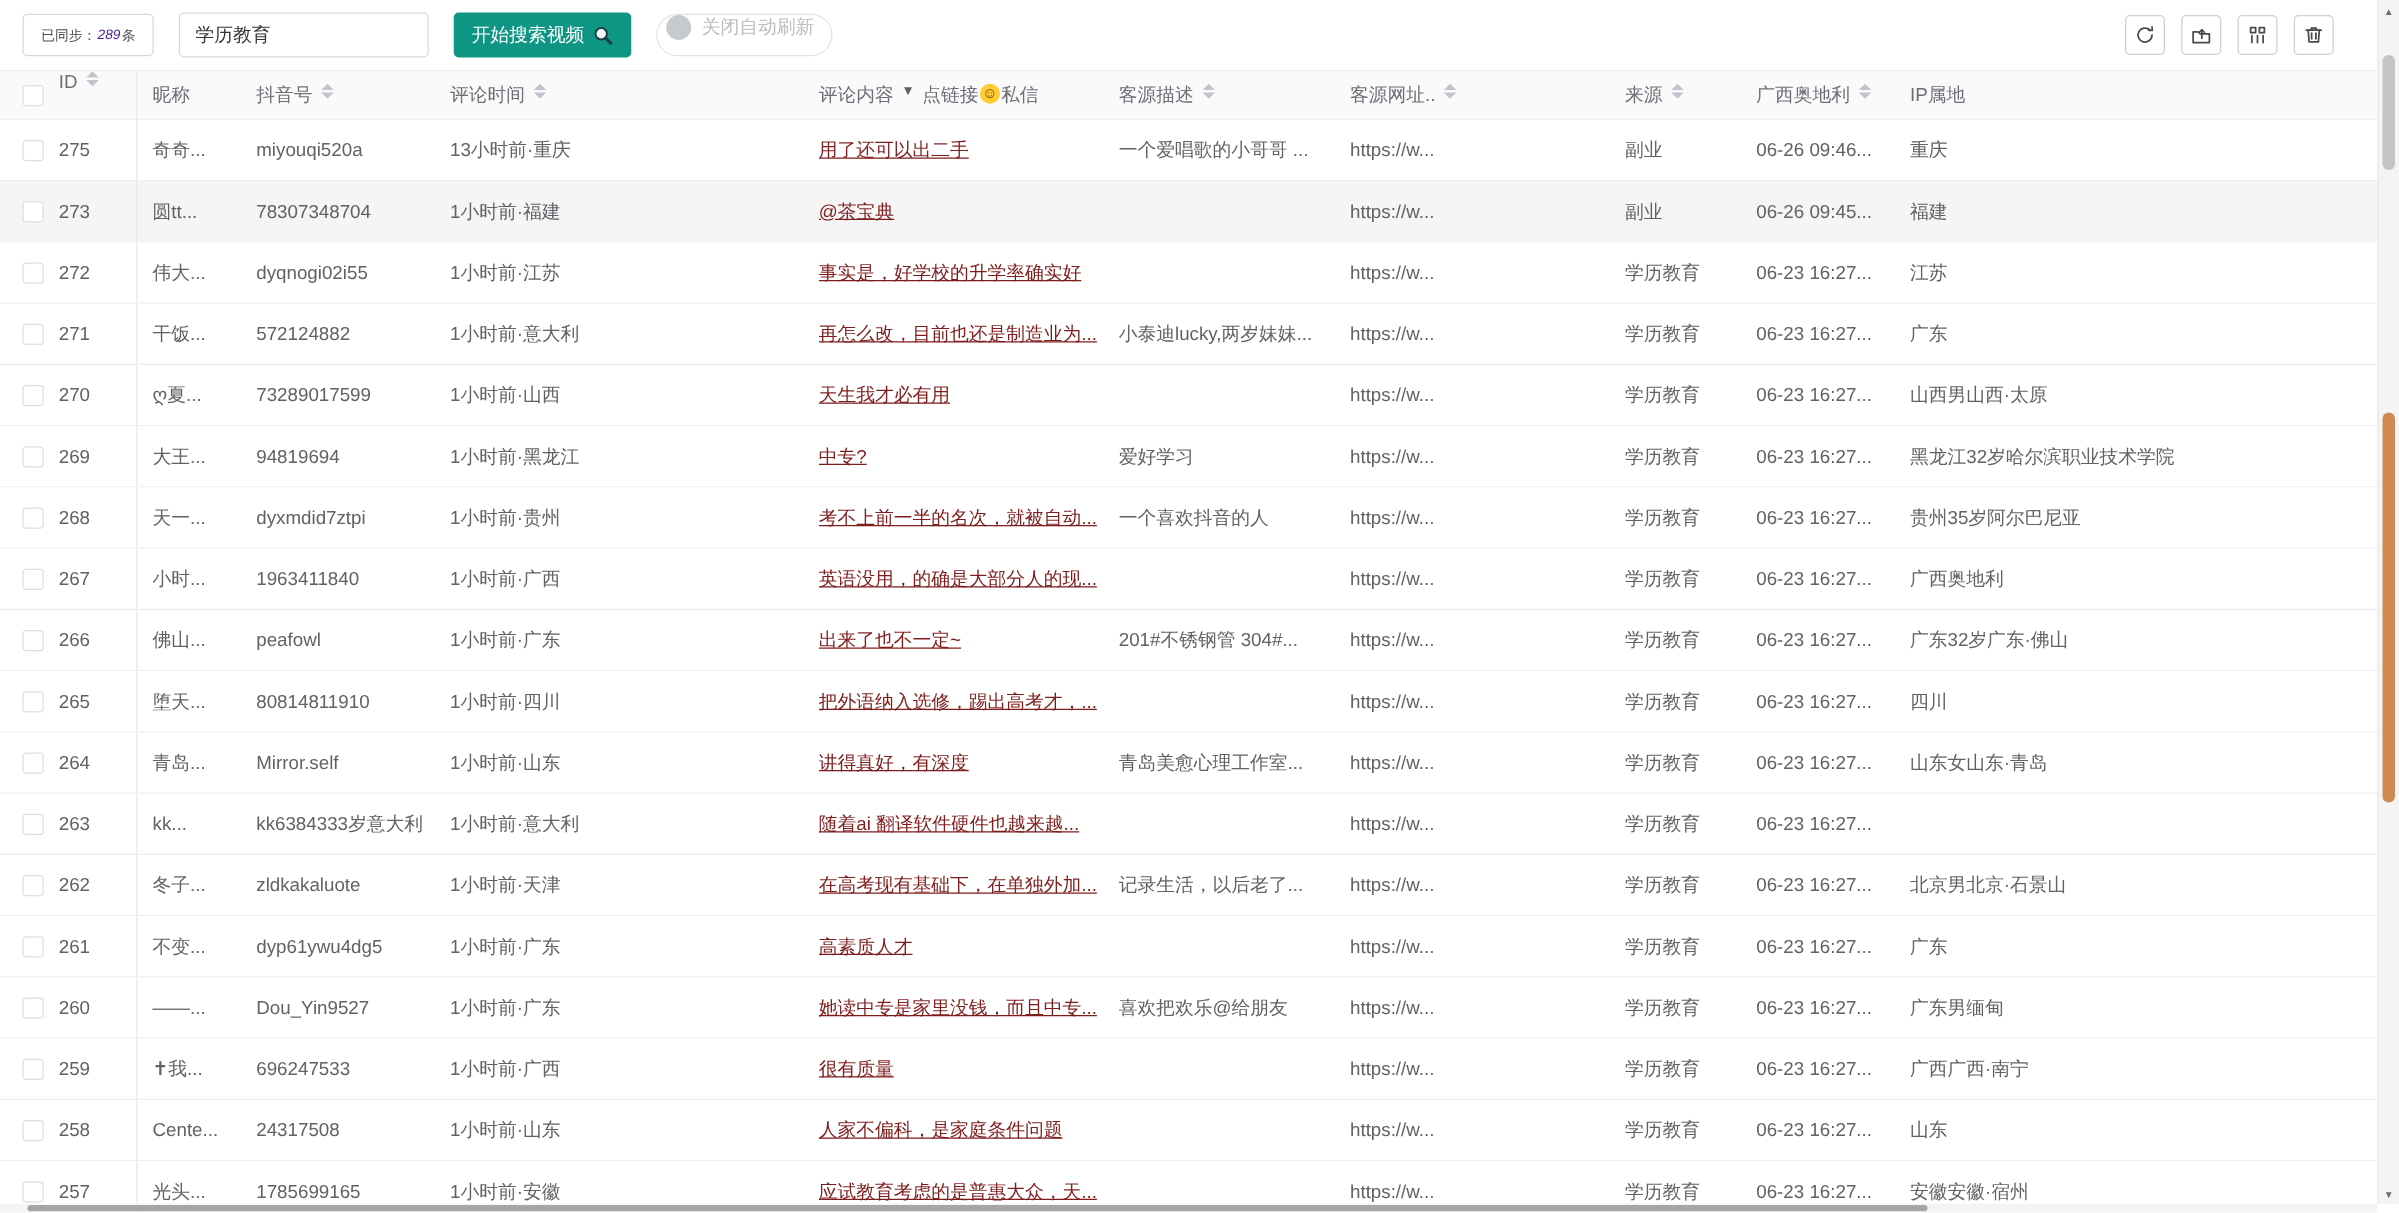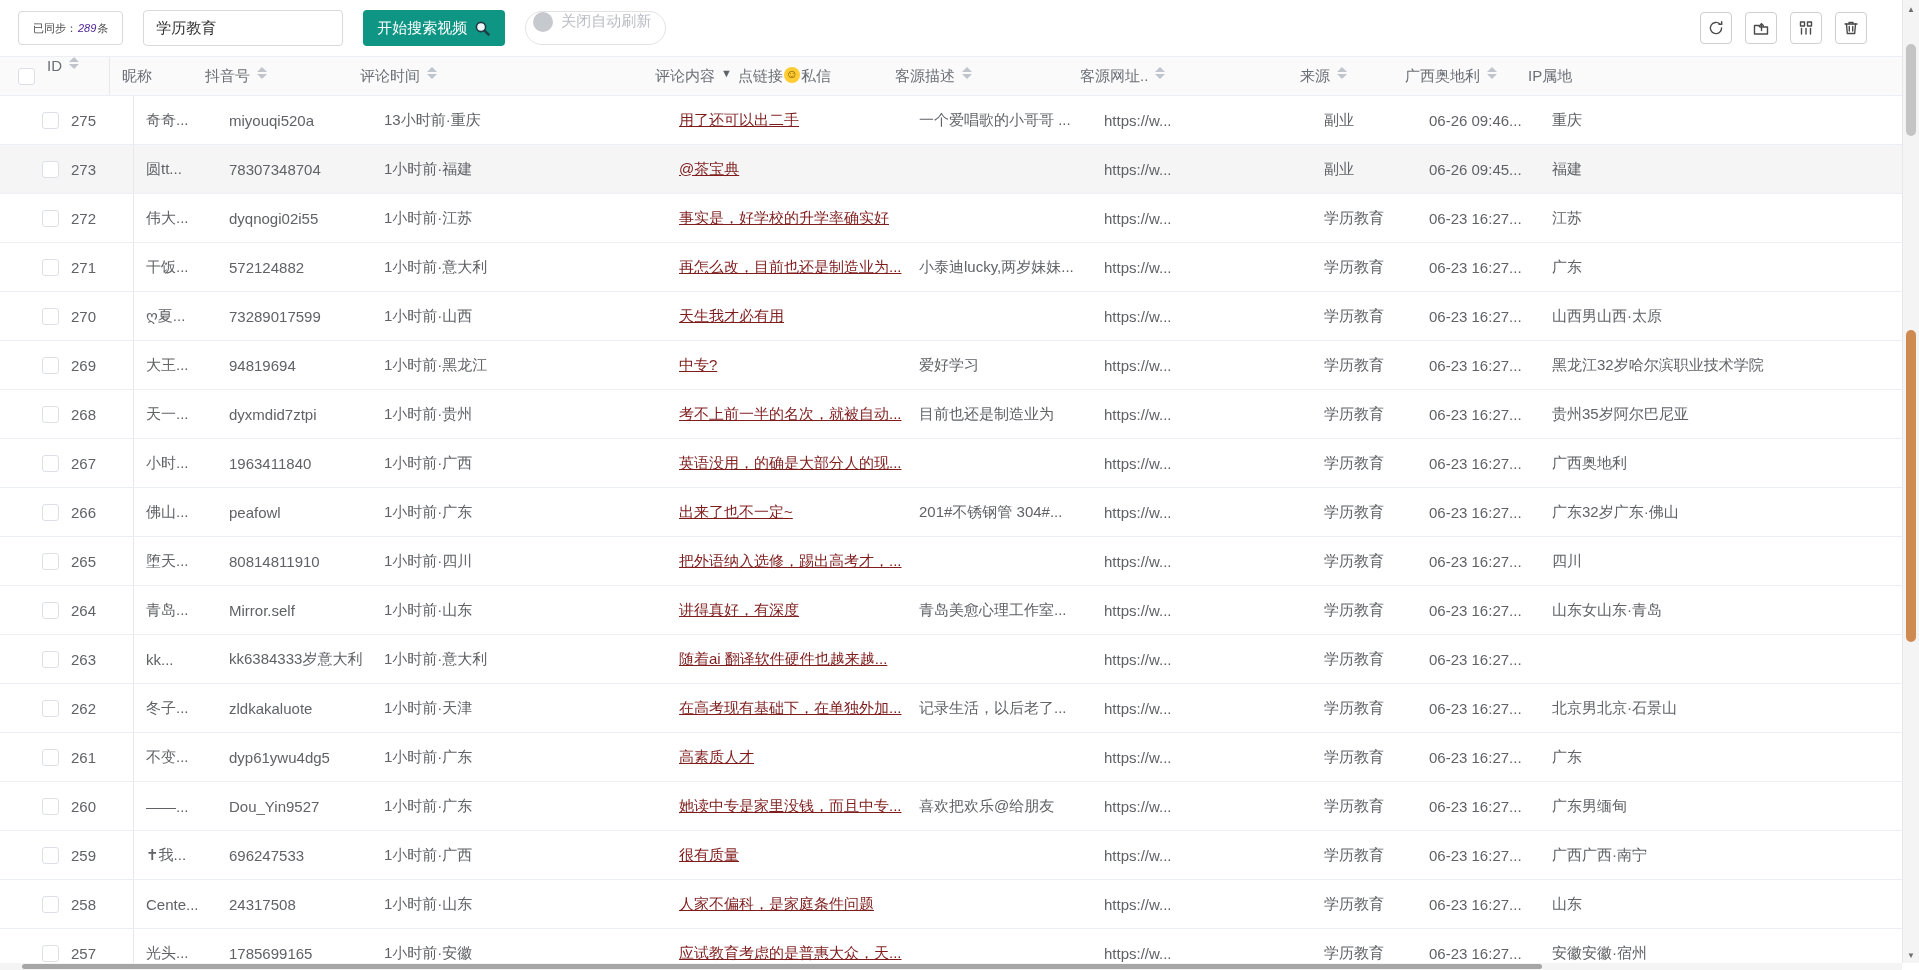--- a/index.html
+++ b/index.html
@@ -22,21 +22,21 @@
   .icon-group { margin-left:auto; margin-right:34px; display:flex; gap:13px; }
   .icon-btn { width:32px; height:32px; border:1px solid #cfcfcf; border-radius:4px; background:#fff;
     display:flex; align-items:center; justify-content:center; cursor:pointer; }
   .icon-btn svg { stroke:#4a4a4a; fill:none; stroke-width:1.4; stroke-linecap:round; stroke-linejoin:round; }
 
   
   .thead { display:flex; align-items:center; height:40px; background:#fafafa;
     border-top:1px solid #ebeef5; border-bottom:1px solid #ebeef5;
     font-size:15px; color:#6b6f76; font-weight:500; }
   .row { display:flex; align-items:center; height:49px; border-bottom:1px solid #ebeef5;
-    background:#fff; font-size:15px;padding-left:24px; }
+    background:#fff; font-size:15px; }
   .row.hl { background:#f5f5f6; }
   .cell { white-space:nowrap; overflow:hidden; padding-right:12px; flex:none; }
   .c-check { width:47px; padding-left:18px; align-self:stretch; display:flex; align-items:center; }
   .c-id    { width:63px;  border-right:1px solid #e8e8e8; align-self:stretch; display:flex; align-items:center; }
   .c-nick  { width:95px;  padding-left:12px; }
   .c-douyin{ width:155px; }
   .c-time  { width:295px; }
   .c-comment{ width:240px; }
   .c-desc  { width:185px; }
   .c-url   { width:220px; }
@@ -291,21 +291,21 @@
     </div>
     <div class="row">
       <div class="cell c-check">
         <span class="cb"></span>
       </div>
       <div class="cell c-id">268</div>
       <div class="cell c-nick">天一...</div>
       <div class="cell c-douyin">dyxmdid7ztpi</div>
       <div class="cell c-time">1小时前·贵州</div>
       <div class="cell c-comment"><span class="link">考不上前一半的名次，就被自动...</span></div>
-      <div class="cell c-desc">目前也还是制造业为</div>
+      <div class="cell c-desc">一个喜欢抖音的人</div>
       <div class="cell c-url">https://w...</div>
       <div class="cell c-source">学历教育</div>
       <div class="cell c-join">06-23 16:27...</div>
       <div class="cell c-ip">贵州35岁阿尔巴尼亚</div>
     </div>
     <div class="row">
       <div class="cell c-check">
         <span class="cb"></span>
       </div>
       <div class="cell c-id">267</div>

